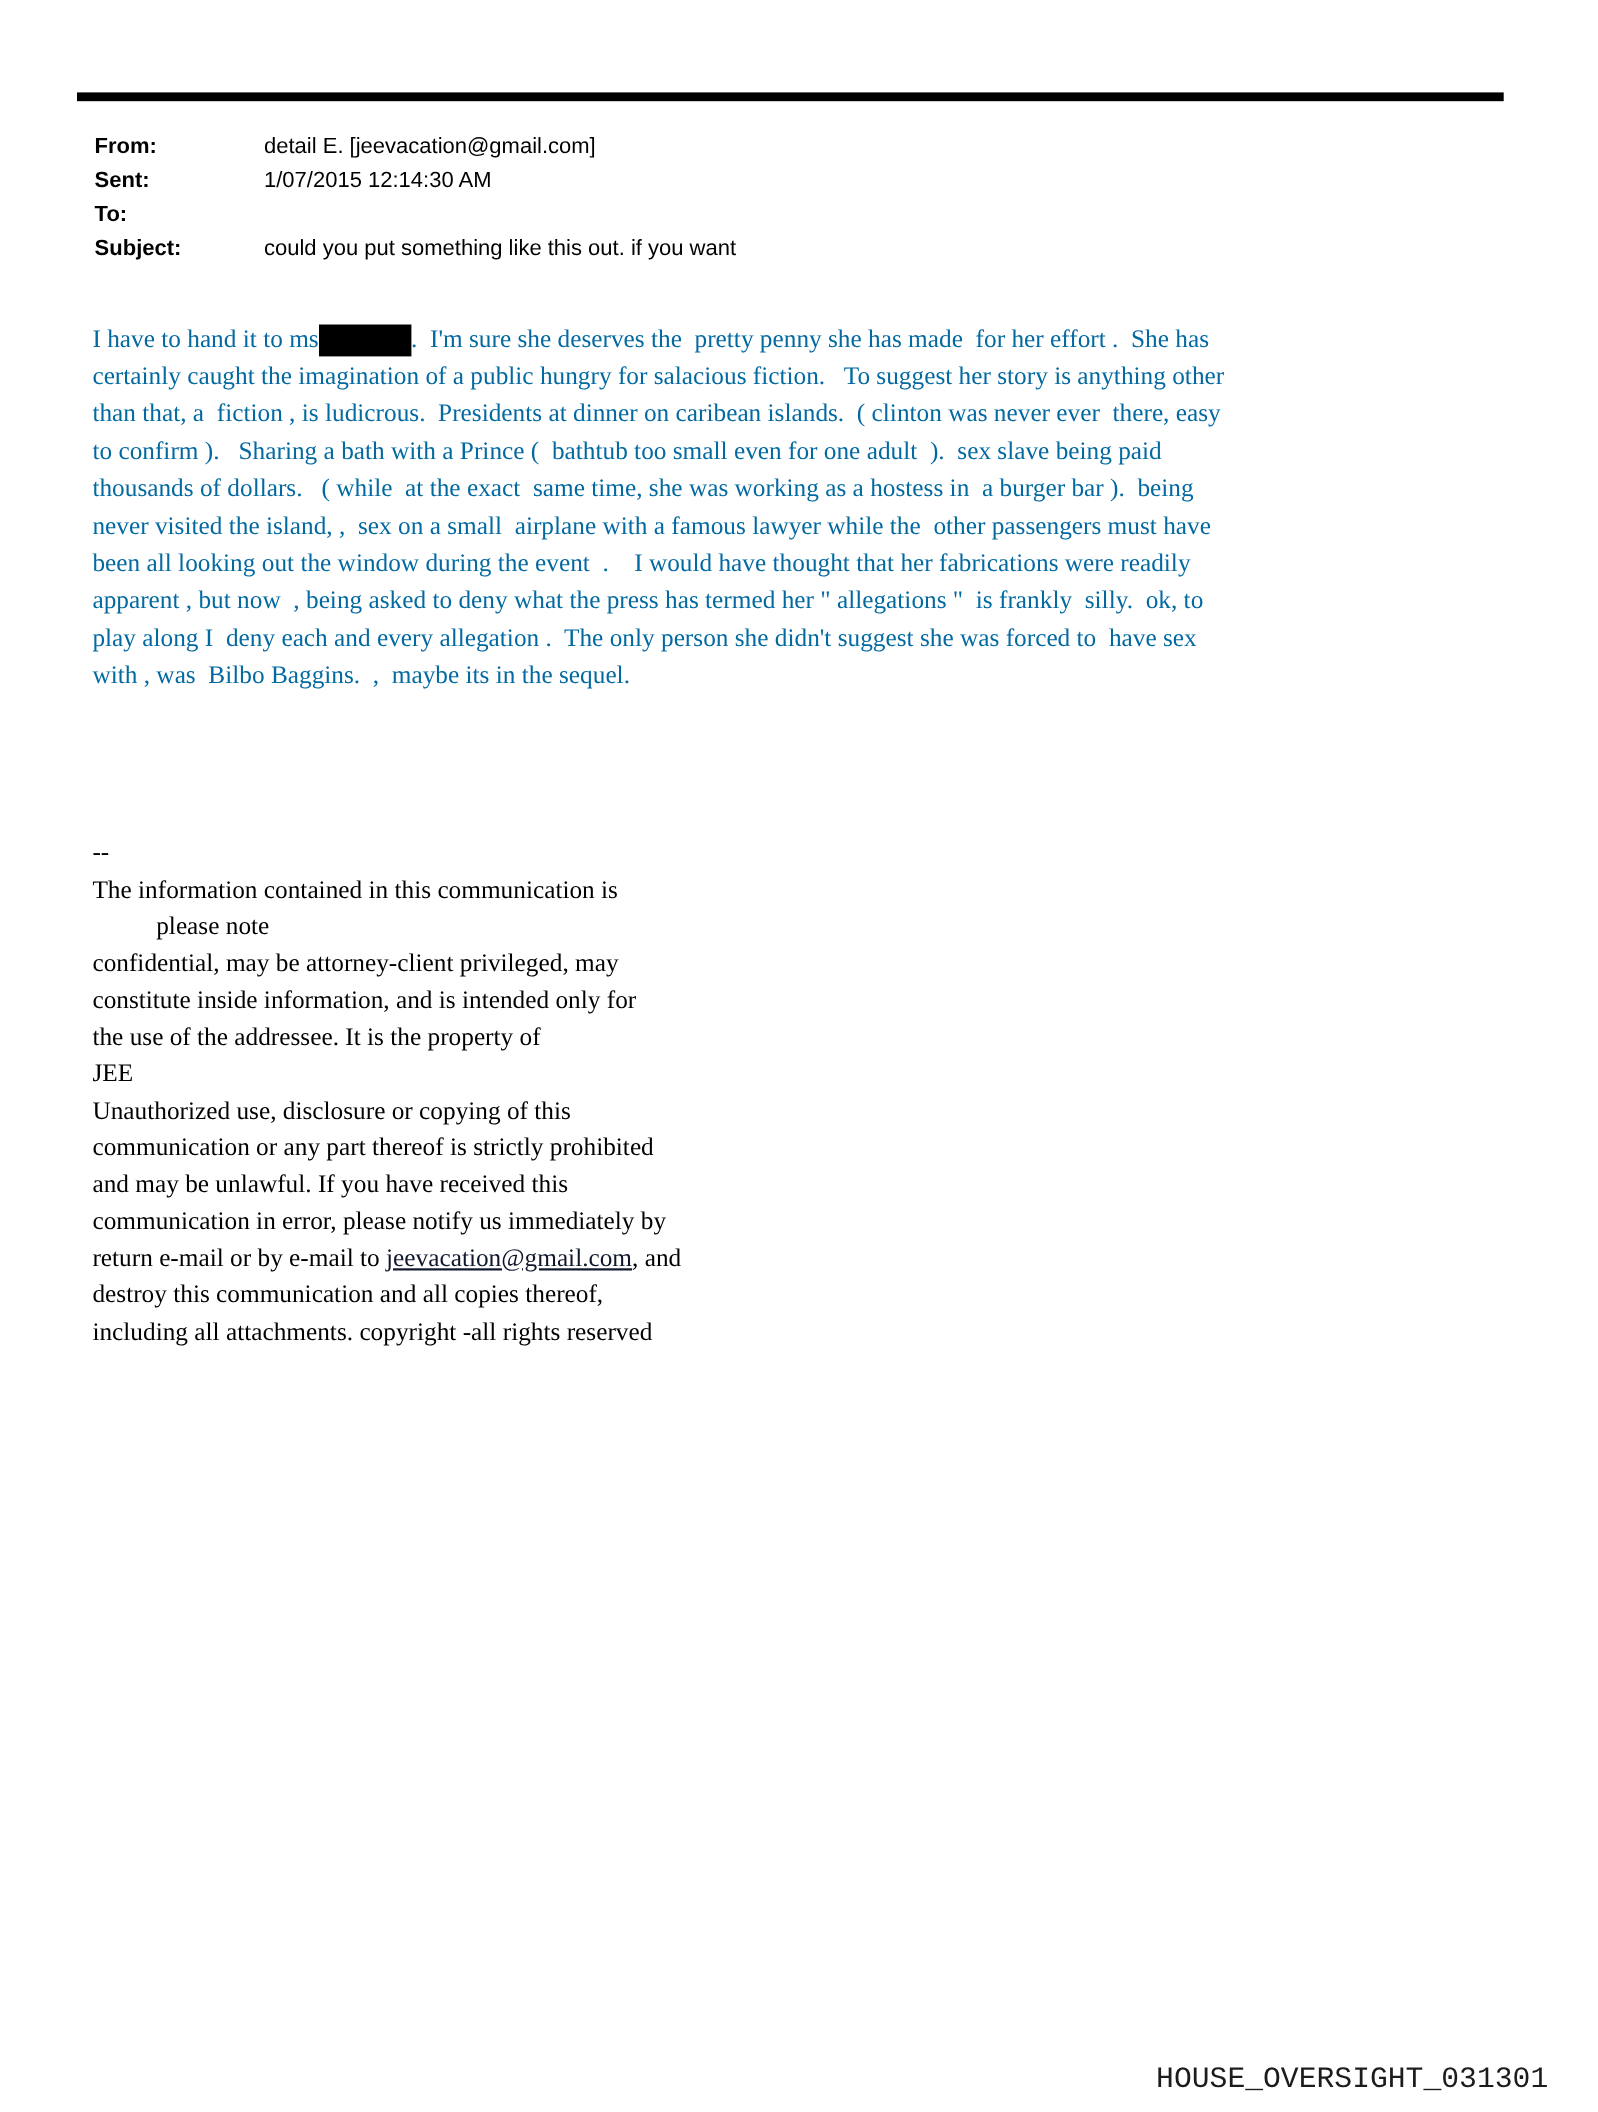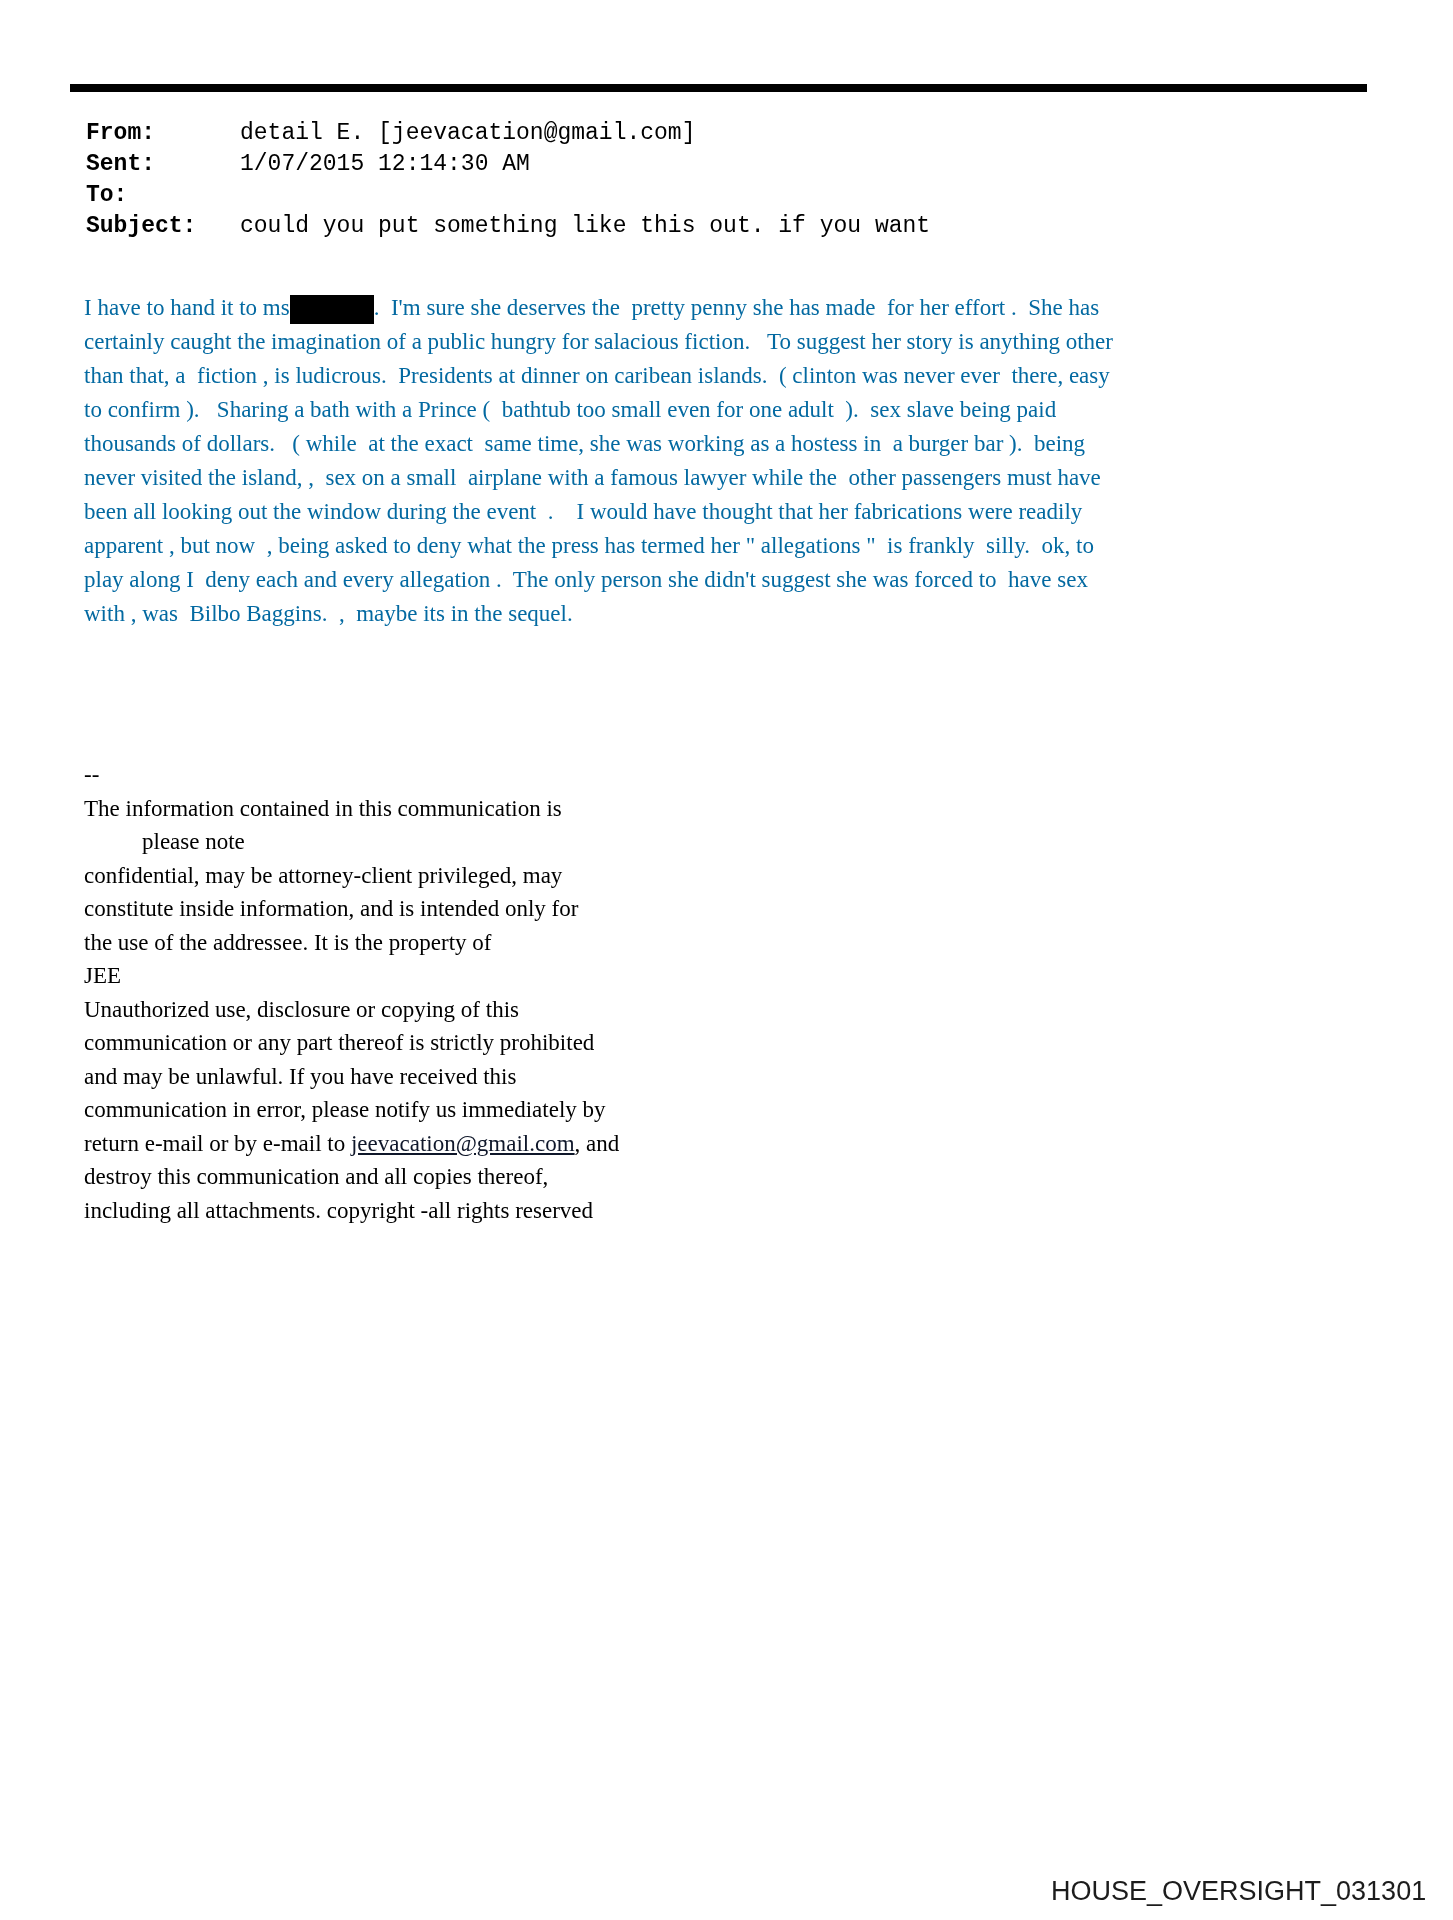--- a/index.html
+++ b/index.html
@@ -19,22 +19,22 @@
     position: absolute;
     left: 70px; top: 84px;
     width: 1297px; height: 8px;
     background: #000000;
   }
 
   
   .hdr {
     position: absolute;
     left: 86px; top: 118px;
-    font-family: Liberation Mono, monospace;
-    font-size: 23px;
+    font-family: Liberation Sans, sans-serif;
+    font-size: 20px;
     line-height: 31px;
     color: #000000;
   }
   .hdr-row { display: flex; white-space: pre; }
   .hdr-label { font-weight: bold; width: 154px; flex: 0 0 154px; }
   .hdr-value { white-space: pre; }
   .to-redaction {
     display: inline-block;
     width: 277px; height: 28px;
     background: #000000;
@@ -73,21 +73,21 @@
   .email-link {
     color: #0f172a;
     text-decoration: underline;
     cursor: pointer;
   }
 
   
   .footer-stamp {
     position: absolute;
     left: 1051px; top: 1876px;
-    font-family: Liberation Sans, sans-serif;
+    font-family: Liberation Mono, monospace;
     font-size: 27px;
     color: #1c1c1c;
     white-space: pre;
   }
 </style>
 </head>
 <body>
 
 <div class="page">
 

